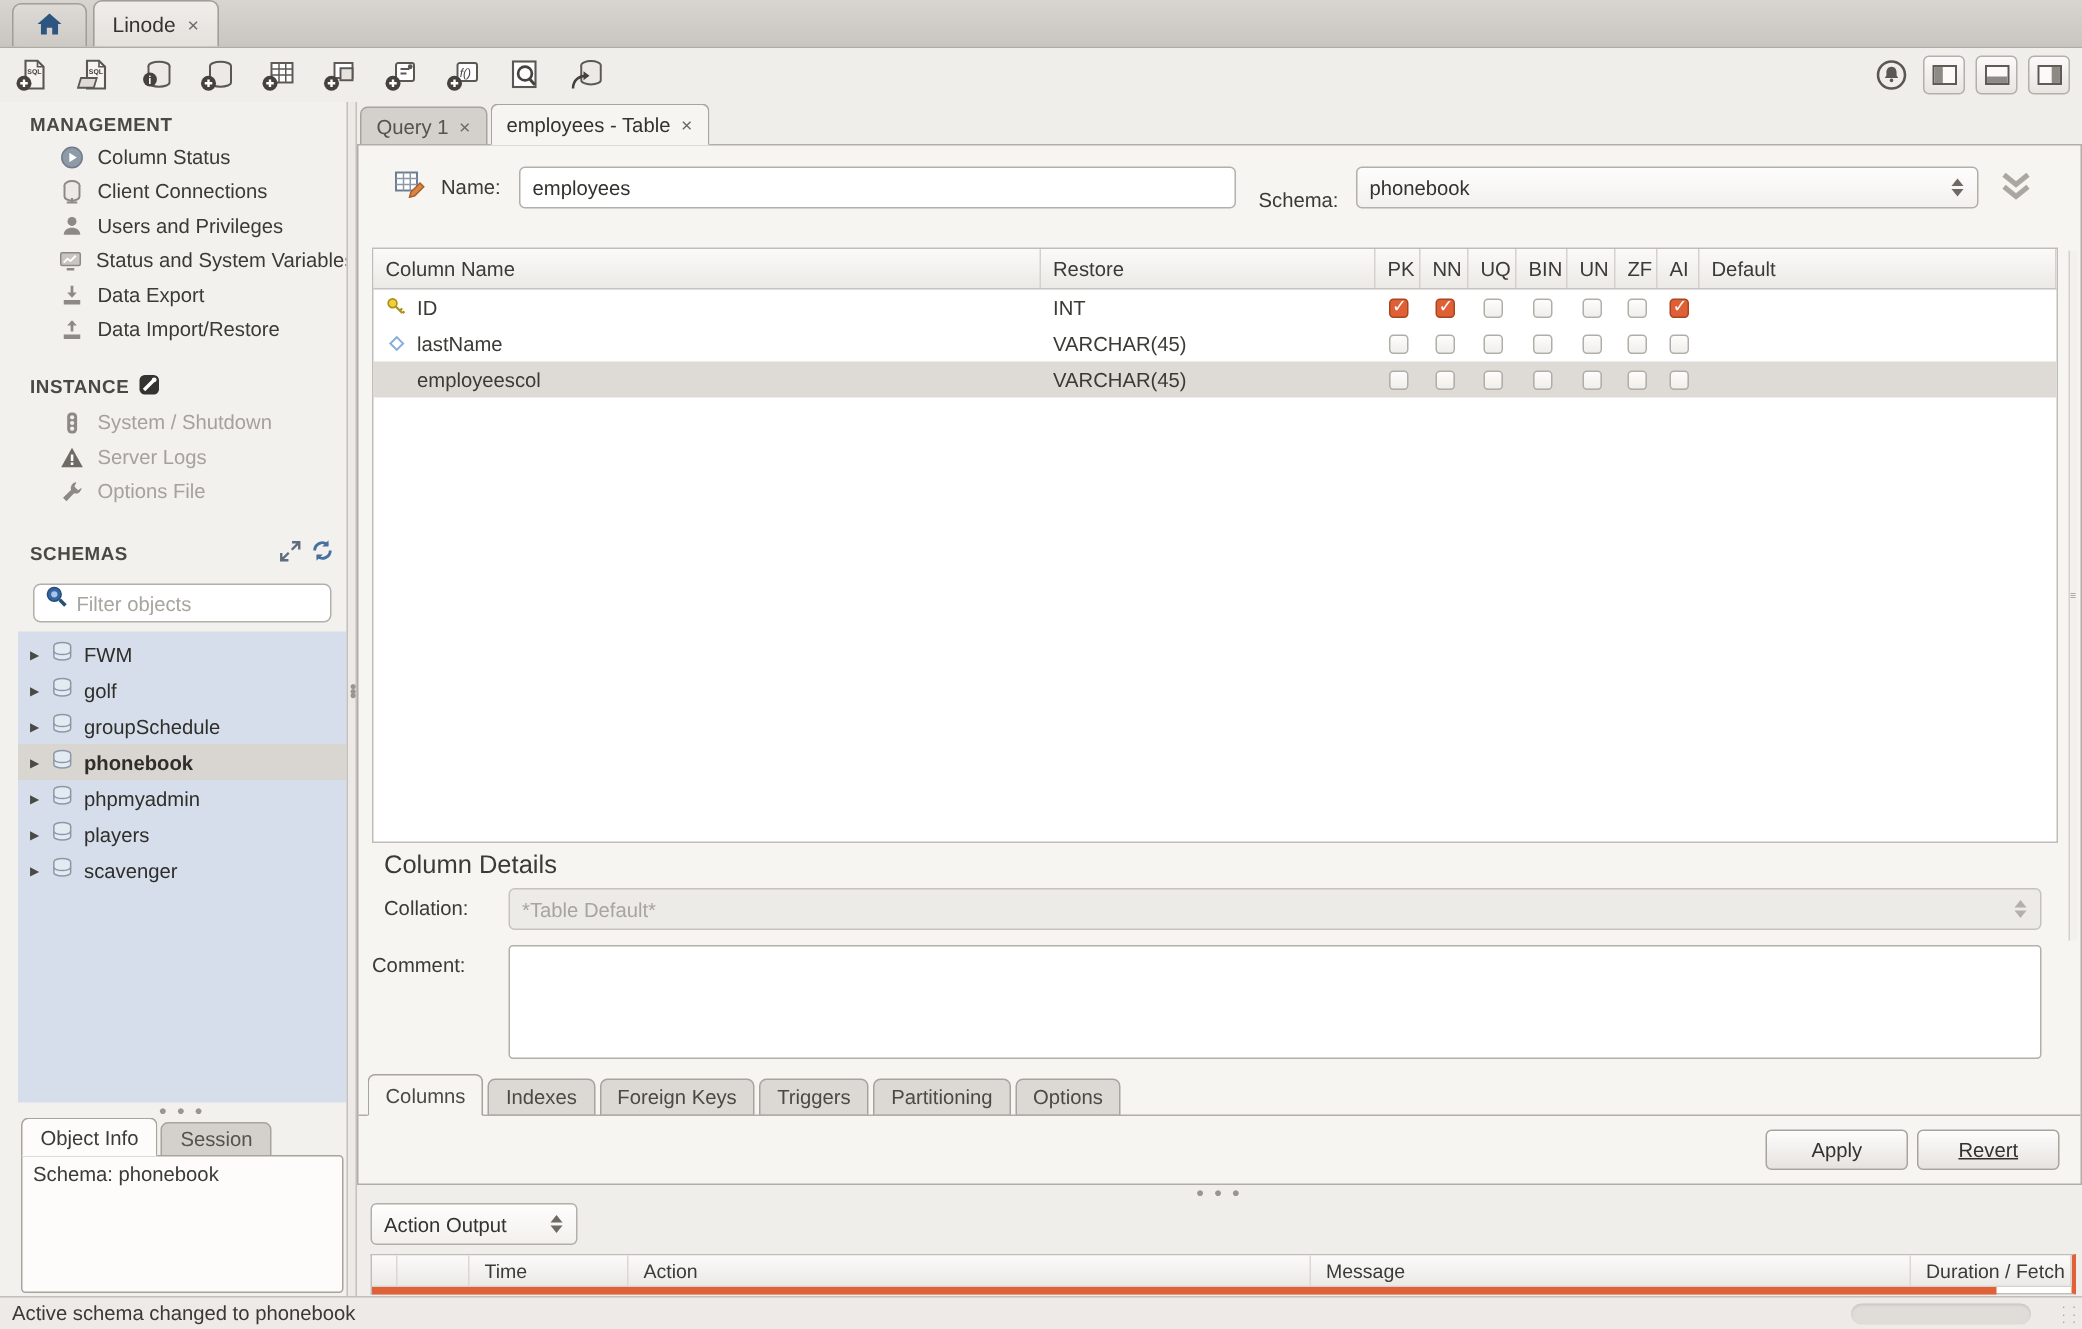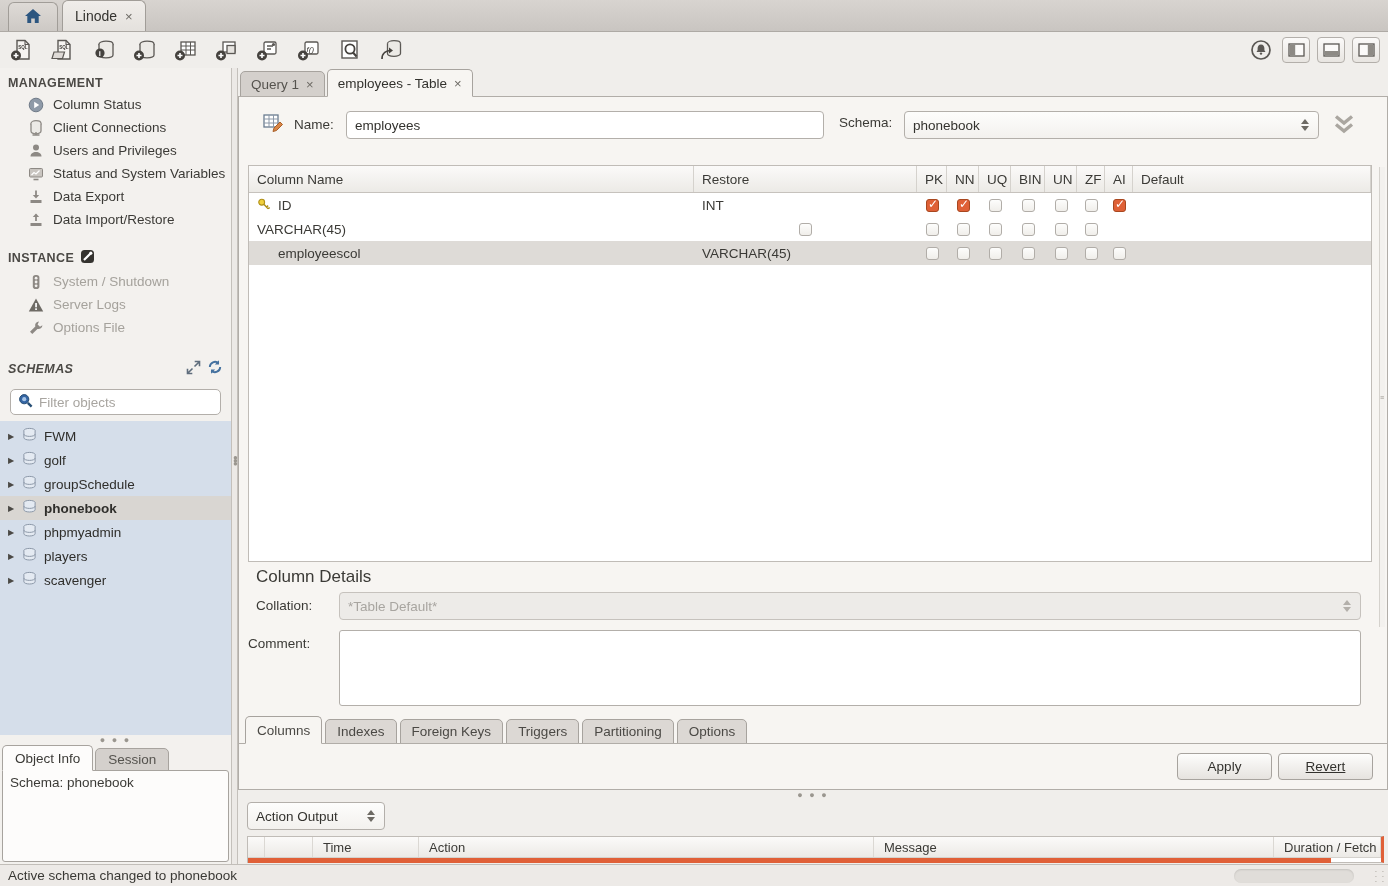--- a/index.html
+++ b/index.html
@@ -23,30 +23,30 @@
   .toolbar { position:absolute; left:0; top:32px; width:100%; height:36px; background:#f0eeeb;
     display:flex; align-items:center; }
   .tb-left { display:flex; align-items:center; gap:13px; padding-left:8px; }
   .tb-right { margin-left:auto; display:flex; align-items:center; gap:7px; padding-right:8px; }
   .tb-icon { width:28px; height:26px; display:flex; align-items:center; justify-content:center; }
   .panel-btn { width:28px; height:26px; border:1px solid #b3afaa; border-radius:4px;
     background:linear-gradient(#fbfaf9,#e8e5e1); display:flex; align-items:center; justify-content:center; }
 
   
   .sidebar { position:absolute; left:0; top:68px; width:231px; height:796px; background:#f3f1ee;
-    display:flex; flex-direction:column; }
+    display:flex; flex-direction:column;padding-left:12px; }
   .side-title { padding:8px 8px 3px 8px; font-weight:bold; font-size:12.5px; color:#4b4945;
     letter-spacing:.4px; display:flex; align-items:center; gap:6px; }
   .side-title .spacer { flex:1; }
   .side-item { height:23px; display:flex; align-items:center; gap:9px; padding-left:27px;
     font-size:13.5px; color:#3b3a36; white-space:nowrap; overflow:hidden; }
   .side-item.disabled { color:#a5a29c; }
   .side-item .ic { width:17px; display:flex; justify-content:center; }
   .filter-wrap { margin:8px 10px 6px 10px; height:26px; background:#fff; border:1px solid #b3afaa;
-    border-radius:5px; display:flex; align-items:center; padding:0 7px; gap:6px; }
+    border-radius:5px; display:flex; padding:0 7px; gap:6px; }
   .filter-wrap input { border:none; outline:none; flex:1; font-size:13.5px; color:#3b3a36;
     font-family:inherit; background:transparent; }
   .filter-wrap input::placeholder { color:#a8a5a0; }
   .schema-list { flex:1; background:#d5deea; overflow:hidden; padding-top:3px; }
   .schema-row { height:24px; display:flex; align-items:center; gap:4px; padding-left:8px;
     font-size:13.5px; color:#2f2e2b; }
   .schema-row .tri { font-size:8px; color:#4b4945; width:10px; }
   .schema-row.selected { background:#d9d6d2; font-weight:bold; }
   .side-split { height:9px; display:flex; align-items:center; justify-content:center; color:#9a968f;
     font-size:9px; letter-spacing:2px; }
@@ -380,21 +380,21 @@
         <div class="side-item disabled">
           <span class="ic">
             <svg width="16" height="16" viewBox="0 0 16 16">
               <path d="M11 1.5a3.9 3.9 0 0 0-3.7 5.1L2 11.8l2.3 2.3 5.1-5.2a3.9 3.9 0 0 0 5-3.7l-2.4 1.6-2.4-2.4z" fill="#8d8984"></path>
             </svg>
           </span>
           <span>Options File</span>
         </div>
       </div>
 
-    <div class="side-title" style="margin-top:12px;font-style:italic;">
+    <div class="side-title" style="margin-top:12px;">
       <span>SCHEMAS</span>
       <span class="spacer"></span>
       <span id="schema-expand-slot"><svg width="15" height="15" viewBox="0 0 15 15">
             <path d="M8.7 1.5h4.8v4.8M13.3 1.7L8.5 6.5M6.3 13.5H1.5V8.7M1.7 13.3l4.8-4.8" stroke="#5f6d7c" stroke-width="1.6" fill="none"></path>
           </svg></span>
       <span id="schema-refresh-slot"><svg width="16" height="16" viewBox="0 0 16 16">
             <path d="M2.8 8a5.2 5.2 0 0 1 8.8-3.7M13.2 8a5.2 5.2 0 0 1-8.8 3.7" stroke="#44719f" stroke-width="1.9" fill="none"></path>
             <path d="M12 1.2v4.2H7.8z" fill="#44719f"></path>
             <path d="M4 14.8v-4.2h4.2z" fill="#44719f"></path>
           </svg></span>
@@ -507,21 +507,21 @@
       <div class="name-row">
         <span class="tbl-ic" id="table-edit-icon-slot"><svg width="22" height="20" viewBox="0 0 22 20">
               <rect x="2" y="3" width="14" height="12" fill="#fff" stroke="#6a7c90" stroke-width="1.3"></rect>
               <path d="M2 7h14M2 11h14M7 3v12M11.5 3v12" stroke="#8c98a8" stroke-width="1"></path>
               <path d="M12 16l6-6 2.5 2.5-6 6-3.5 1z" fill="#d98546" stroke="#a85f28"></path>
             </svg></span>
         <span class="lbl" style="left:55px; top:7px;">Name:</span>
         <div class="input-box" style="left:107px; top:1px; width:478px;">
           <input value="employees" style="">
         </div>
-        <span class="lbl" style="left:600px; top:5px;">Schema:</span>
+        <span class="lbl" style="left:600px; top:16px;">Schema:</span>
         <div class="combo" style="left:665px; top:1px; width:415px;">
           <span class="val">phonebook</span>
           <span class="spin">
               <i class="up"></i>
               <i class="dn"></i>
             </span>
         </div>
         <span class="dbl-chev" id="dbl-chev-slot"><svg width="26" height="22" viewBox="0 0 26 22">
               <path d="M5 3.5l8 6.5 8-6.5M5 11.5l8 6.5 8-6.5" stroke="#aaa6a0" stroke-width="3.4" fill="none"></path>
             </svg></span>
@@ -574,20 +574,28 @@
               </div>
               <div class="c flag">
                 <span class="cb checked"></span>
               </div>
               <div class="c">
                 <span></span>
               </div>
             </div>
             <div class="g-row">
               <div class="c">
+                <span style="width:15px;display:inline-flex;">
+                  <svg width="16" height="16" viewBox="0 0 16 16">
+                    <rect x="4.8" y="4.8" width="6.4" height="6.4" fill="#fff" stroke="#85aeda" stroke-width="1.4" transform="rotate(45 8 8)"></rect>
+                  </svg>
+                </span>
+                <span>lastName</span>
+              </div>
+              <div class="c">
                 <span>VARCHAR(45)</span>
               </div>
               <div class="c flag">
                 <span class="cb"></span>
               </div>
               <div class="c flag">
                 <span class="cb"></span>
               </div>
               <div class="c flag">
                 <span class="cb"></span>

